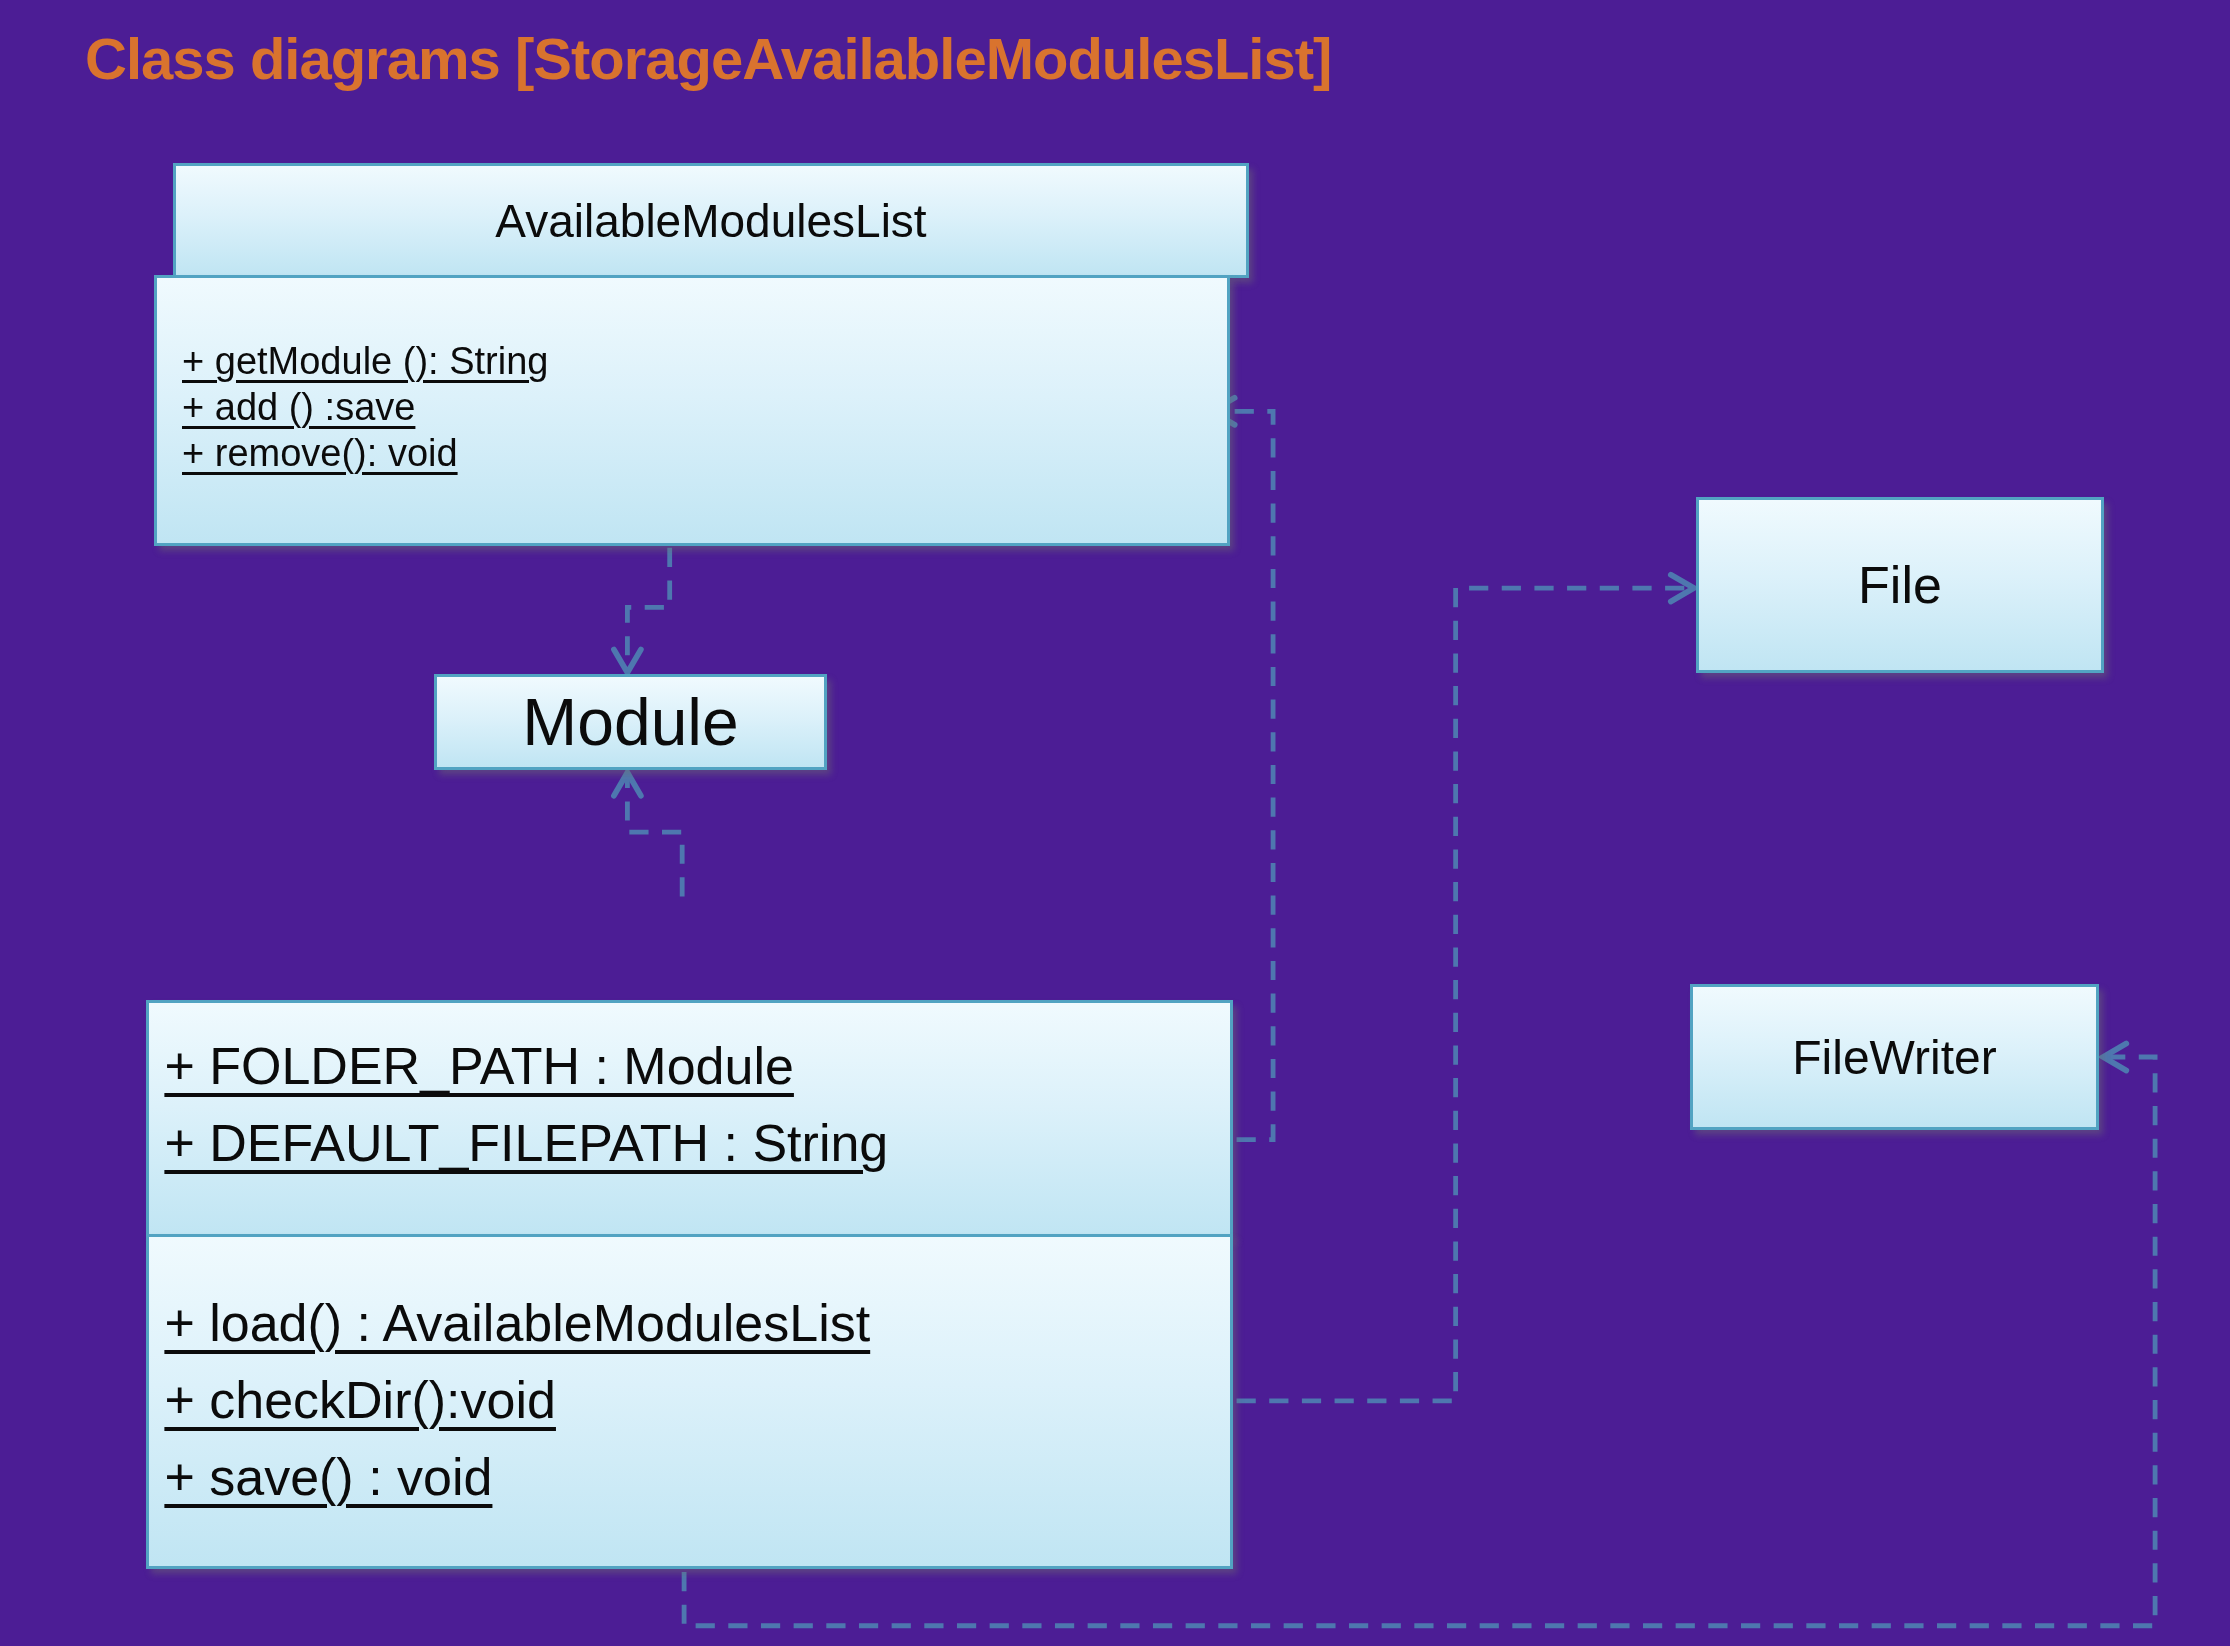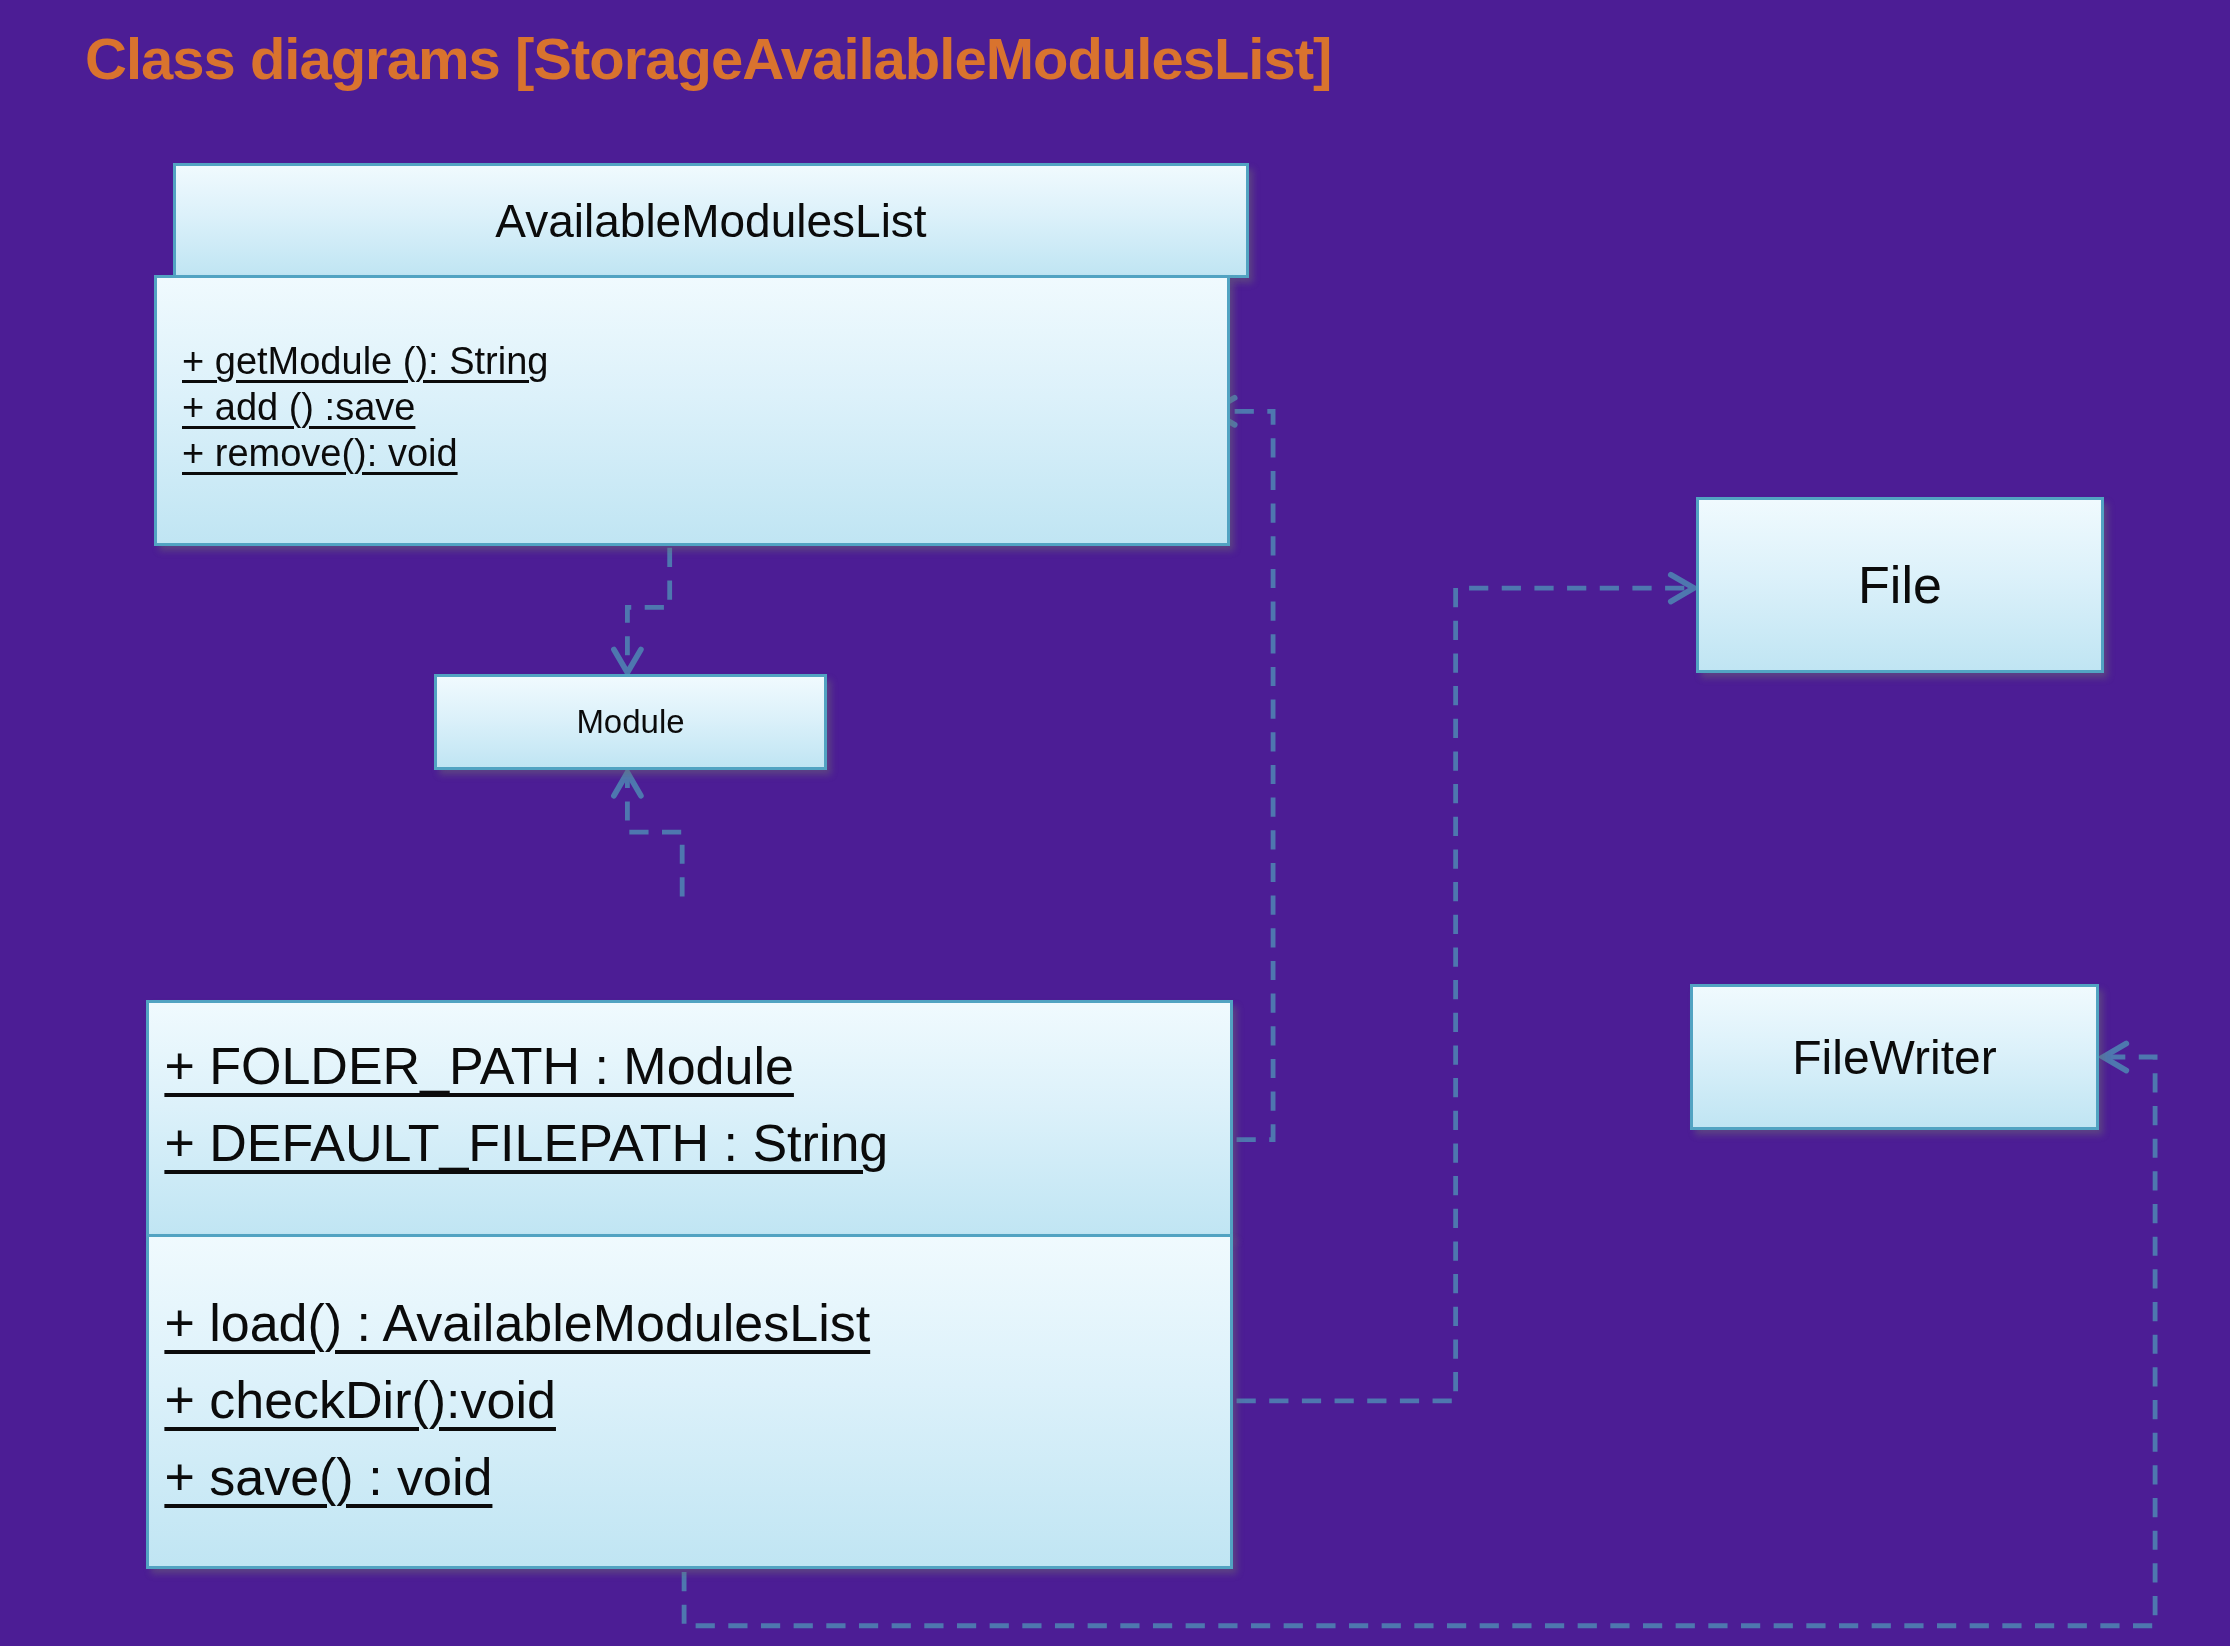--- a/index.html
+++ b/index.html
@@ -50,21 +50,21 @@
     text-decoration-thickness: 2.9px;
     text-underline-offset: 5.8px;
     white-space: pre;
   }
   
   .aml-header { left: 130px; top: 163px; width: 1076px; height: 115px; font-size: 46px; margin-left: 43px; }
   .aml-body   { left: 130px; top: 275px; width: 1076px; height: 271px;
                 padding: 60px 9.6px 0 25px; font-size: 38px; margin-left: 24px; }
   .aml-body .member-line { line-height: 46px; }
   
-  .module-box { left: 434px; top: 674px; width: 393px; height: 96px; font-size: 33px; }
+  .module-box { left: 434px; top: 674px; width: 393px; height: 96px; font-size: 66px; }
   
   .storage-header  { left: 146px; top: 898px;  width: 1087px; height: 106px; font-size: 48px; }
   .storage-attrs   { left: 146px; top: 1000px; width: 1087px; height: 238px;
                      padding: 25px 9.6px 0 15.4px; font-size: 52px; }
   .storage-methods { left: 146px; top: 1234px; width: 1087px; height: 335px;
                      padding: 48px 9.6px 0 15.4px; font-size: 52px; }
   .storage-attrs .member-line,
   .storage-methods .member-line {
     line-height: 77px;
     text-decoration-thickness: 3.8px;

